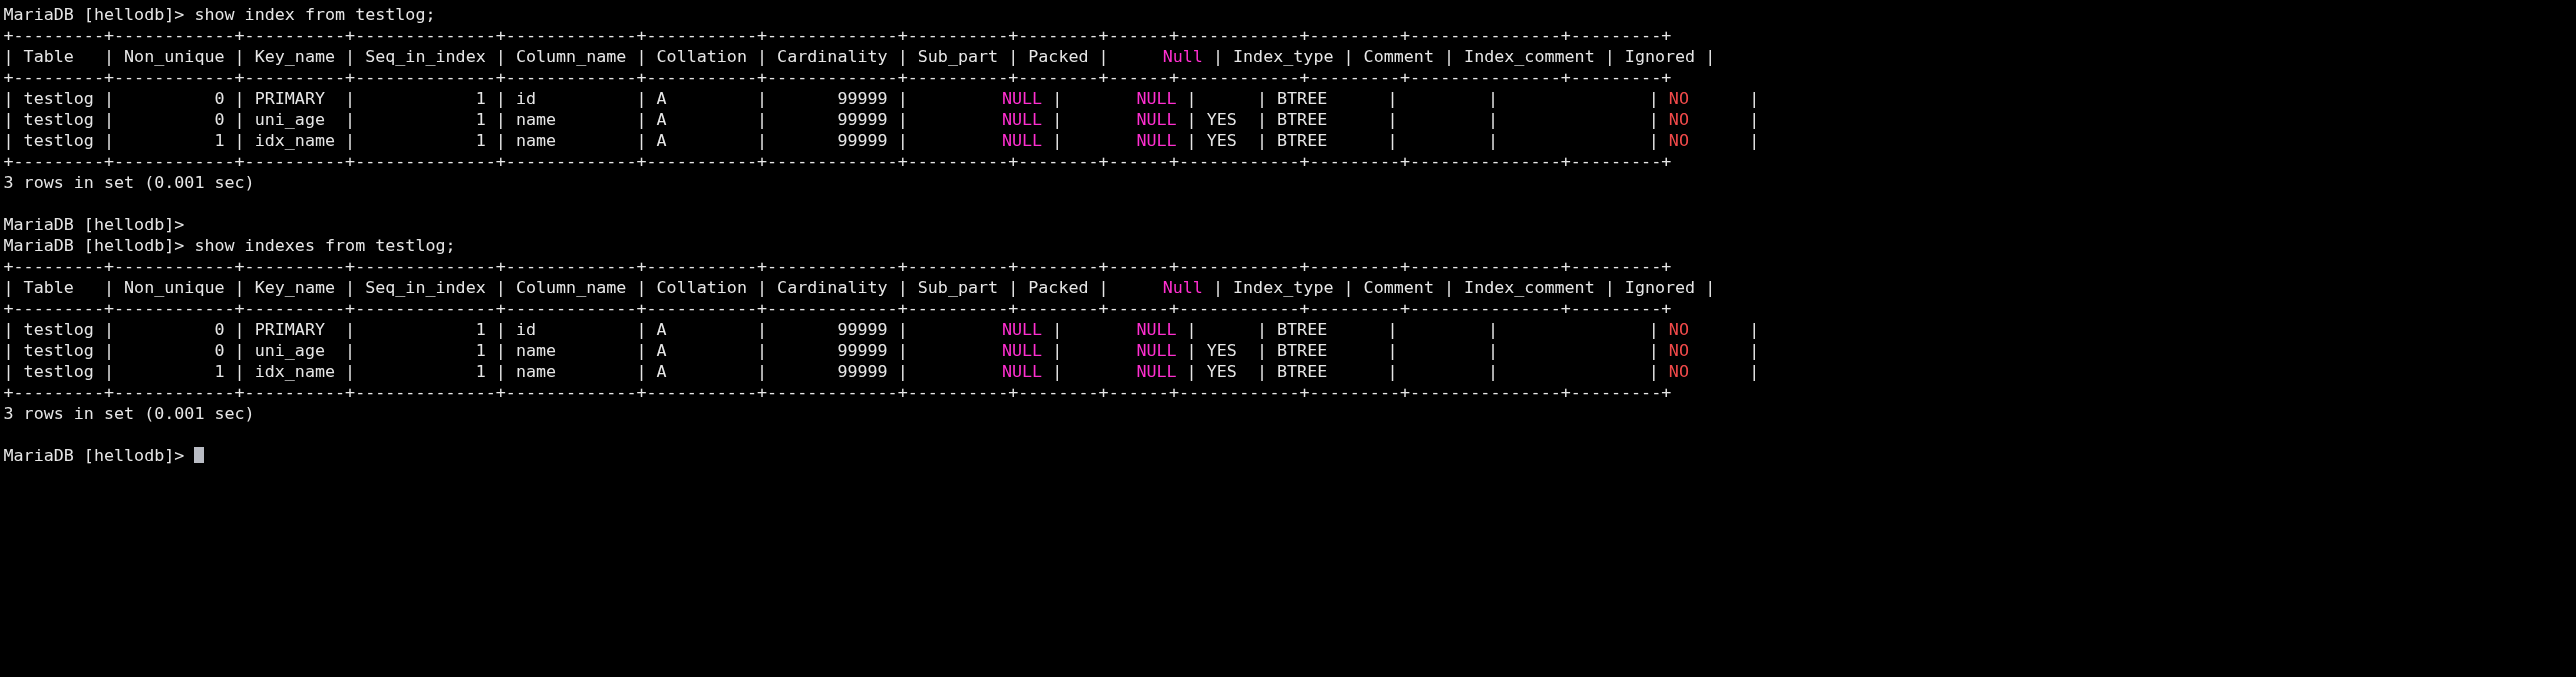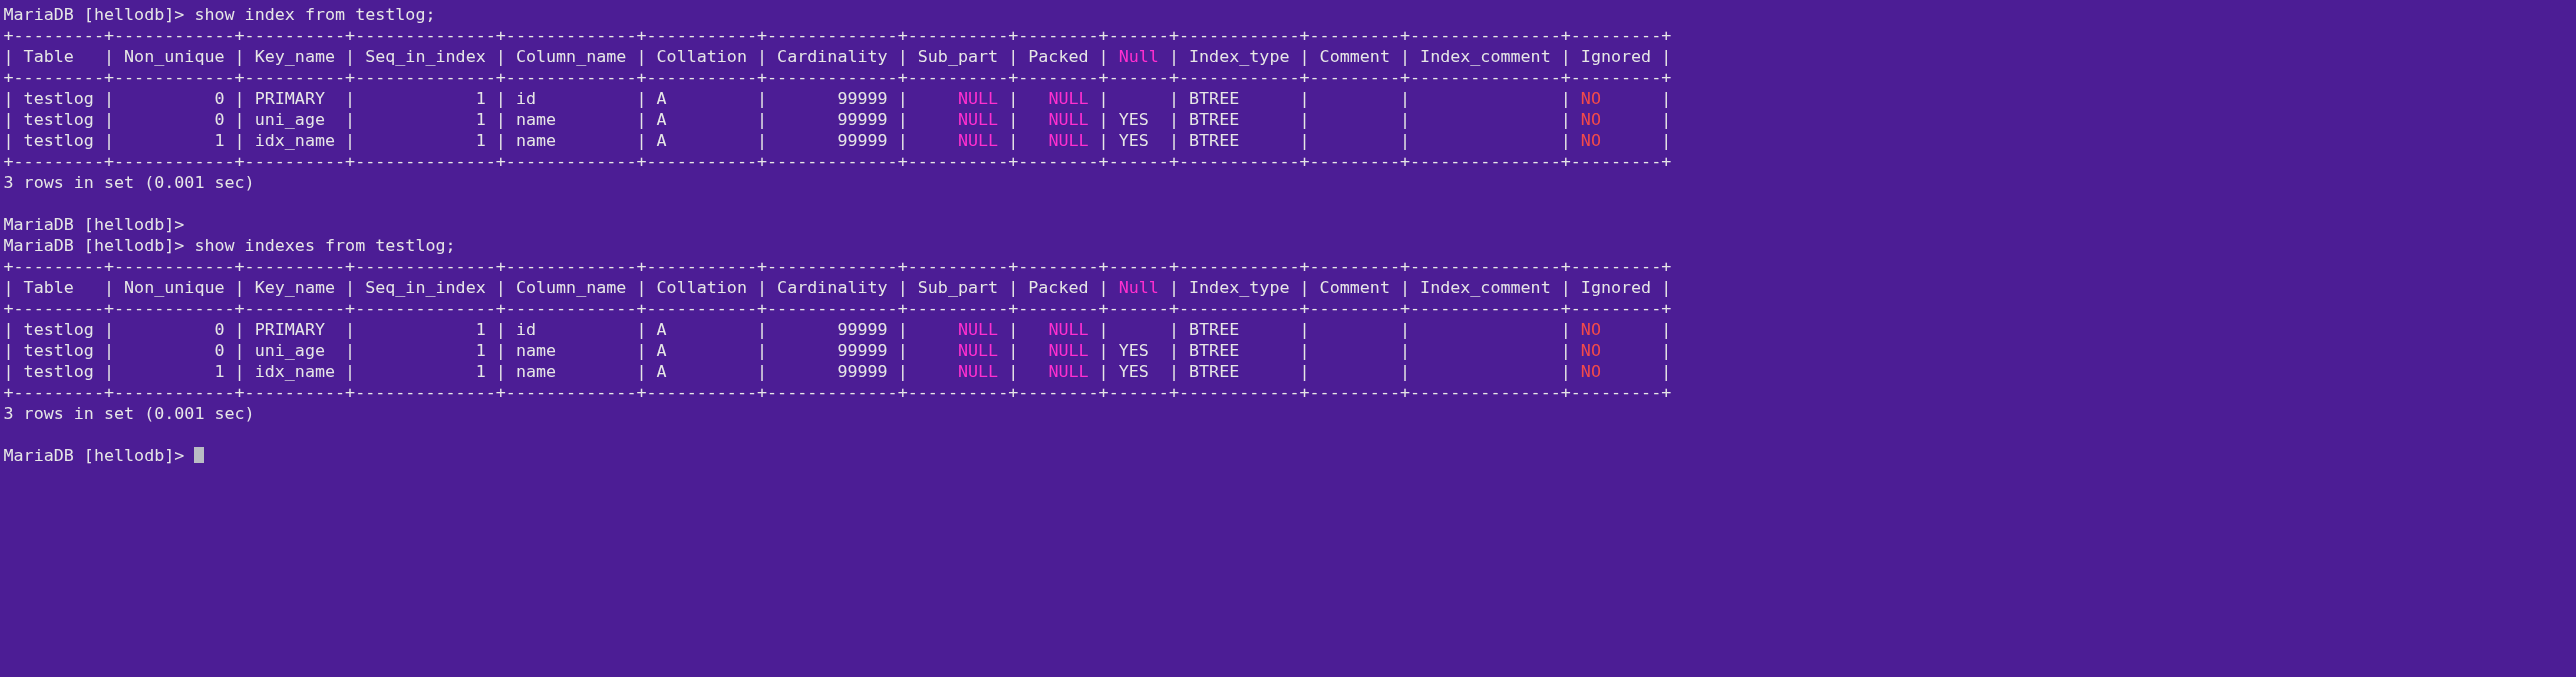--- a/index.html
+++ b/index.html
@@ -8,38 +8,39 @@
     background: #1d1d1d;
   }
   body {
     width: 2576px;
     height: 677px;
     overflow: hidden;
   }
   #terminal {
     width: 2576px;
     height: 677px;
-    background: #4c1d95;
+    background: #000000;
     color: #e6e6e6;
     font-family: "DejaVu Sans Mono", "Liberation Mono", monospace;
     font-size: 16.7px;
     line-height: 21px;
     letter-spacing: 0px;
     padding: 3.5px 0 0 3.5px;
     box-sizing: border-box;
     white-space: pre;
     -webkit-font-smoothing: antialiased;
   }
   .line {
     white-space: pre;
     height: 21px;
     font-variant-ligatures: none;
   }
   .tok-null {
     color: #ff2fd0;
+    margin-left: 44px;
   }
   .tok-no {
     color: #f24a4a;
   }
   .tok-plain {
     color: #e6e6e6;
   }
   .cursor {
     display: inline-block;
     width: 10px;

